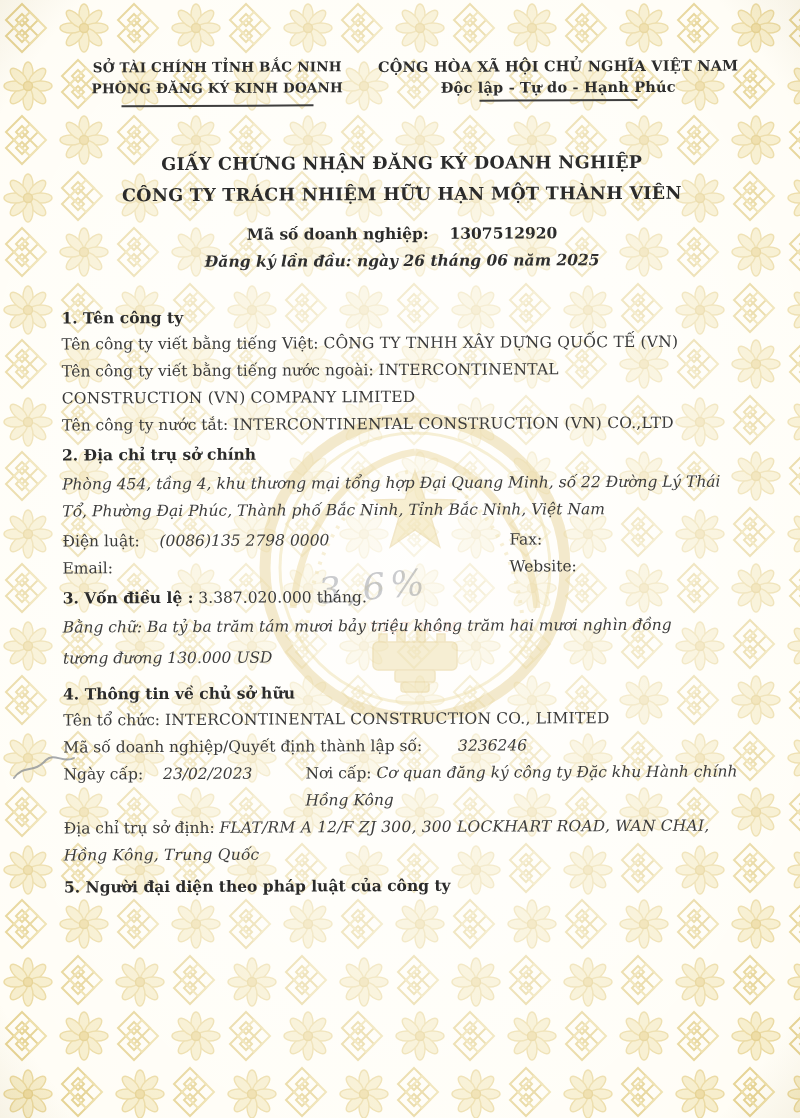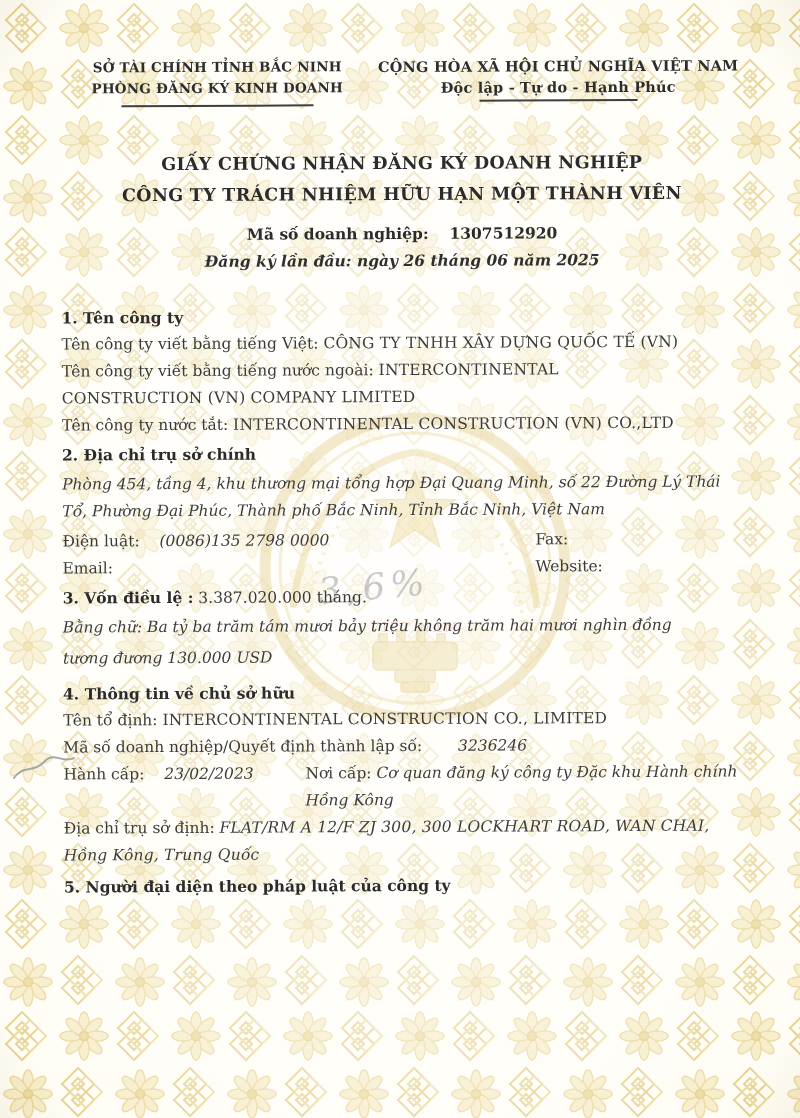--- a/index.html
+++ b/index.html
@@ -39,21 +39,21 @@
   .first-reg{margin-top:8px;text-align:center;font-size:15.5px;font-weight:bold;font-style:italic;color:#2f2f2f;}
   
   .sections{margin-top:33px;}
   .row{line-height:27px;}
   .h{font-weight:bold;color:#2b2b2b;}
   .it{font-style:italic;color:#3c3c3c;}
   .caps{letter-spacing:.2px;}
   .w630{max-width:632px;}
   .addr{margin-top:3px;line-height:27px;}
   .contact{position:relative;}
-  .contact .right-col{position:absolute;left:473px;top:0;}
+  .contact .right-col{position:absolute;left:447px;top:0;}
   .gap26{display:inline-block;width:26px;}
   .gap10{display:inline-block;width:10px;}
   .issue-row{display:flex;line-height:27px;}
   .issue-left{flex:0 0 242px;}
   .issue-right{flex:1;}
   .mt2{margin-top:2px;} .mt3{margin-top:3px;} .mt4{margin-top:4px;} .mt8{margin-top:8px;}
 </style>
 </head>
 <body>
 
@@ -184,31 +184,31 @@
 
       <div class="row mt2">
         <span class="h">3. Vốn điều lệ :</span>
         <span>3.387.020.000 tháng.</span>
       </div>
       <div class="row it mt2">Bằng chữ: Ba tỷ ba trăm tám mươi bảy triệu không trăm hai mươi nghìn đồng</div>
       <div class="row it mt4">tương đương 130.000 USD</div>
 
       <div class="row h mt8">4. Thông tin về chủ sở hữu</div>
       <div class="row">
-        <span>Tên tổ định:</span>
+        <span>Tên tổ chức:</span>
         <span class="caps">INTERCONTINENTAL CONSTRUCTION CO., LIMITED</span>
       </div>
       <div class="row">
         <span>Mã số doanh nghiệp/Quyết định thành lập số:</span>
         <span class="gap26"></span>
         <span class="it">3236246</span>
       </div>
       <div class="issue-row">
         <div class="issue-left">
-          <span>Hành cấp:</span>
+          <span>Ngày cấp:</span>
           <span class="gap10"></span>
           <span class="it">23/02/2023</span>
         </div>
         <div class="issue-right">
           <span>Nơi cấp:</span>
           <span class="it">Cơ quan đăng ký công ty Đặc khu Hành chính Hồng Kông</span>
         </div>
       </div>
       <div class="row">
         <span>Địa chỉ trụ sở định:</span>

